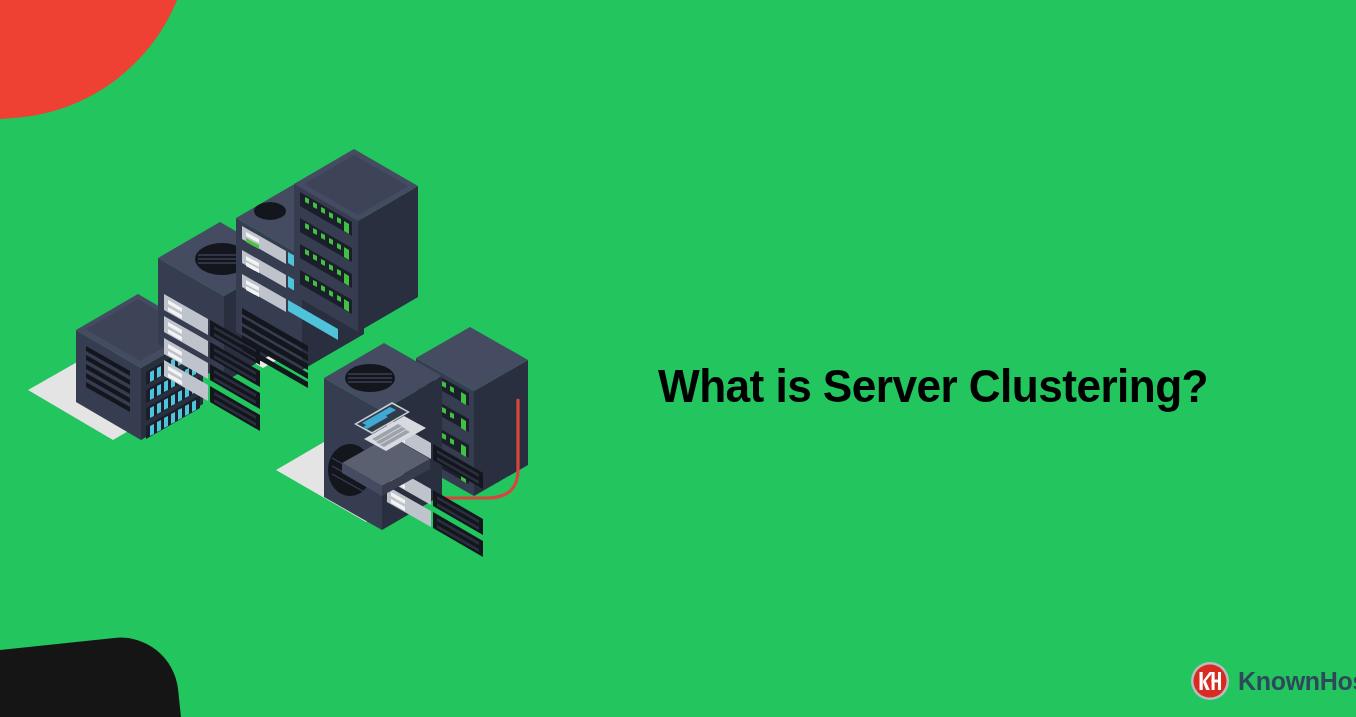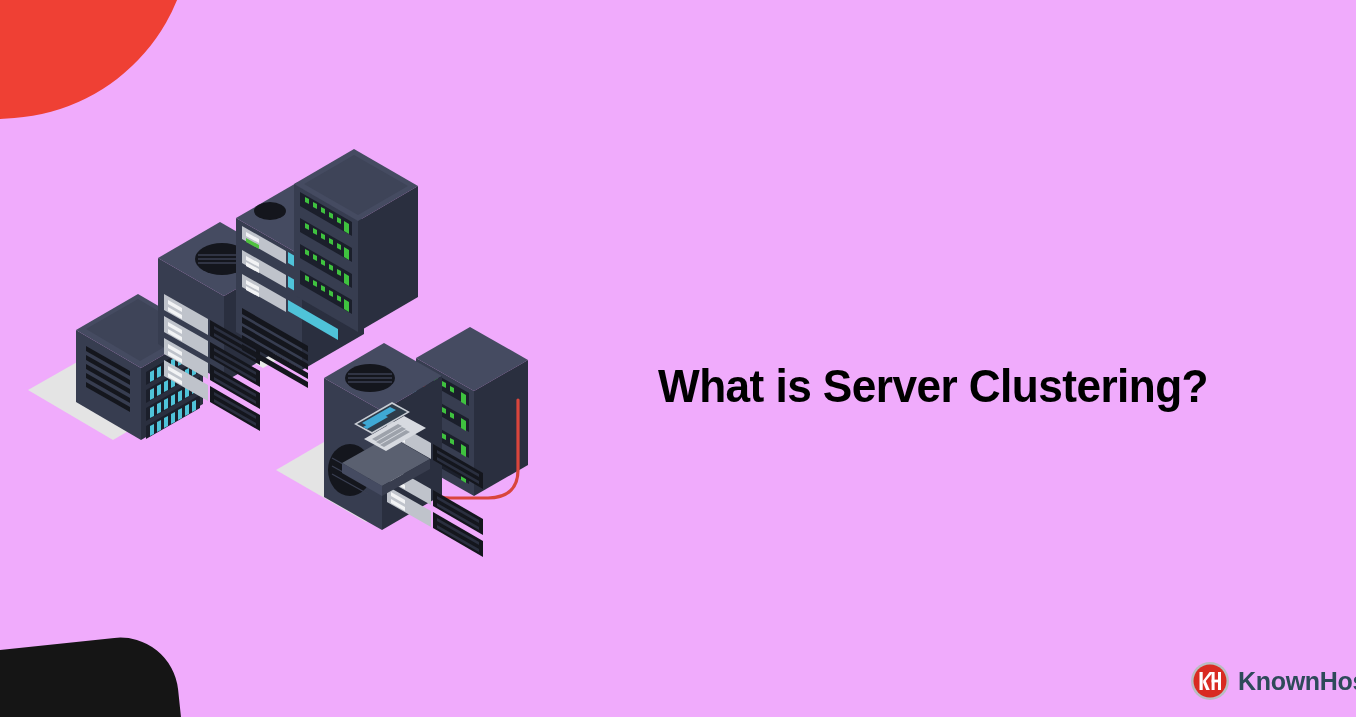--- a/index.html
+++ b/index.html
@@ -8,21 +8,21 @@
     padding: 0;
     background: #ffffff;
   }
   body {
     font-family: "Liberation Sans", sans-serif;
   }
   .stage {
     position: relative;
     width: 1356px;
     height: 717px;
-    background: #f0abfc;
+    background: #22c55e;
     overflow: hidden;
   }
 
   
   .blob-red {
     position: absolute;
     left: -120px;
     top: -120px;
     width: 316px;
     height: 236px;

